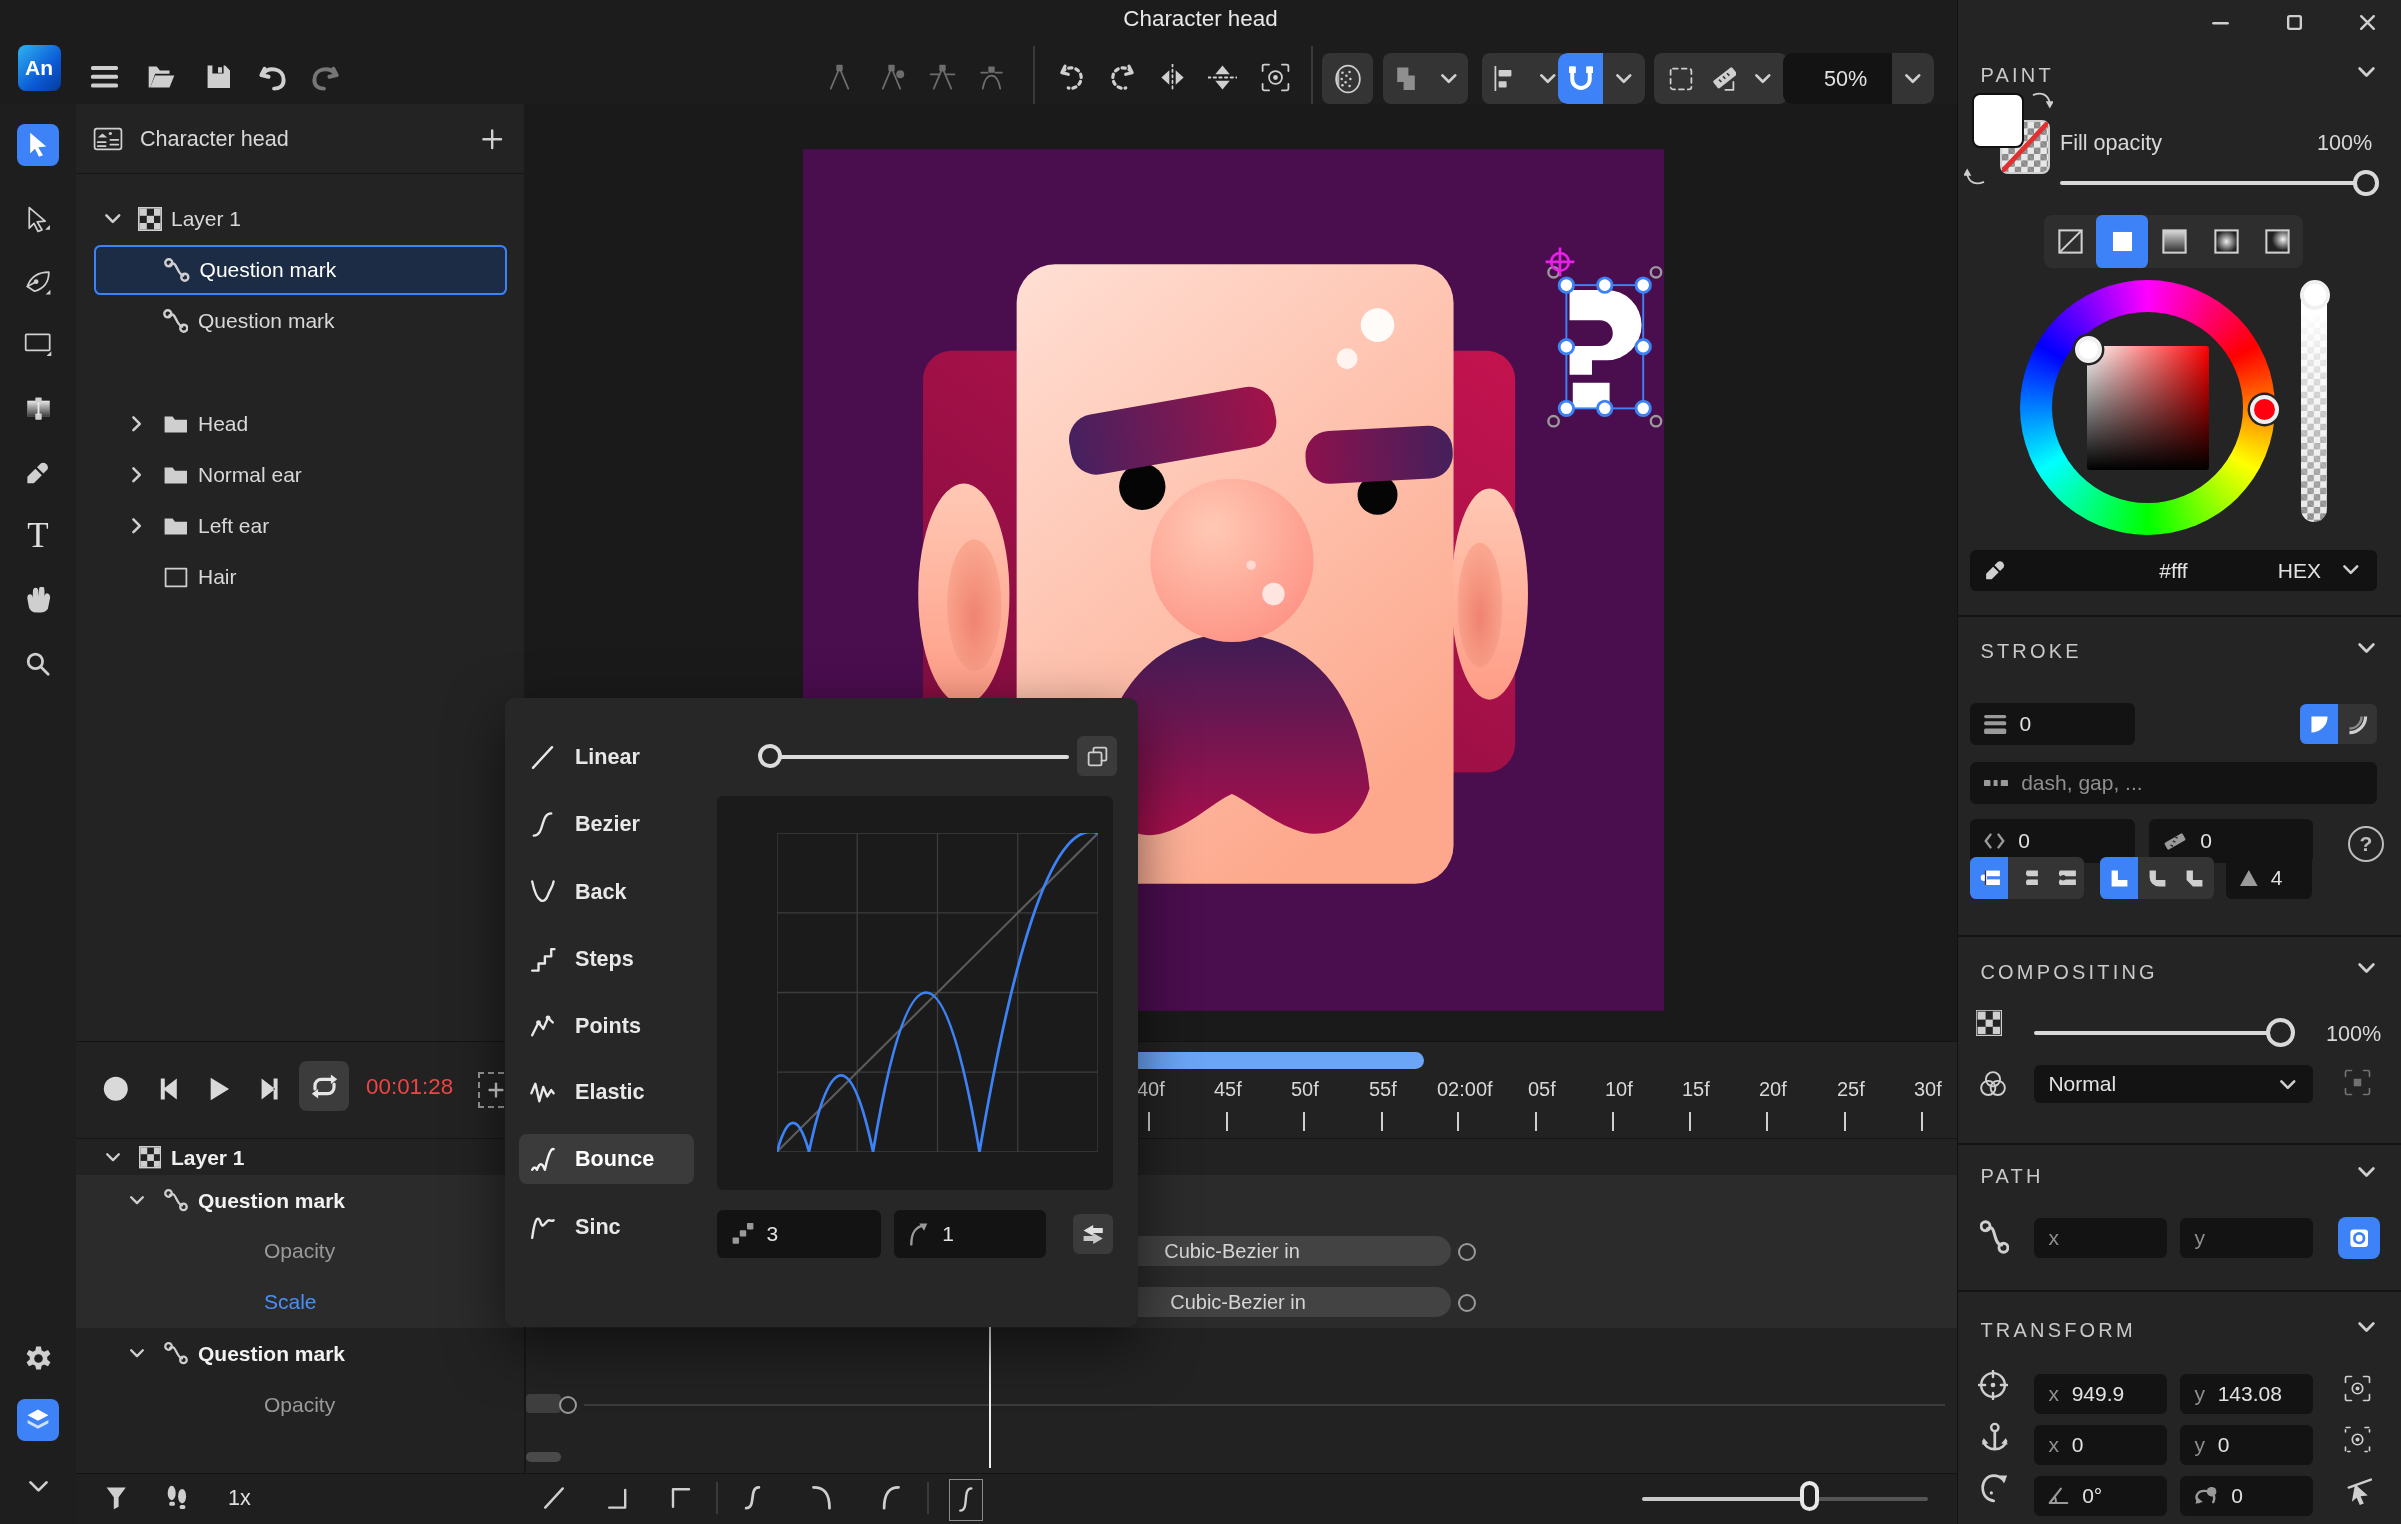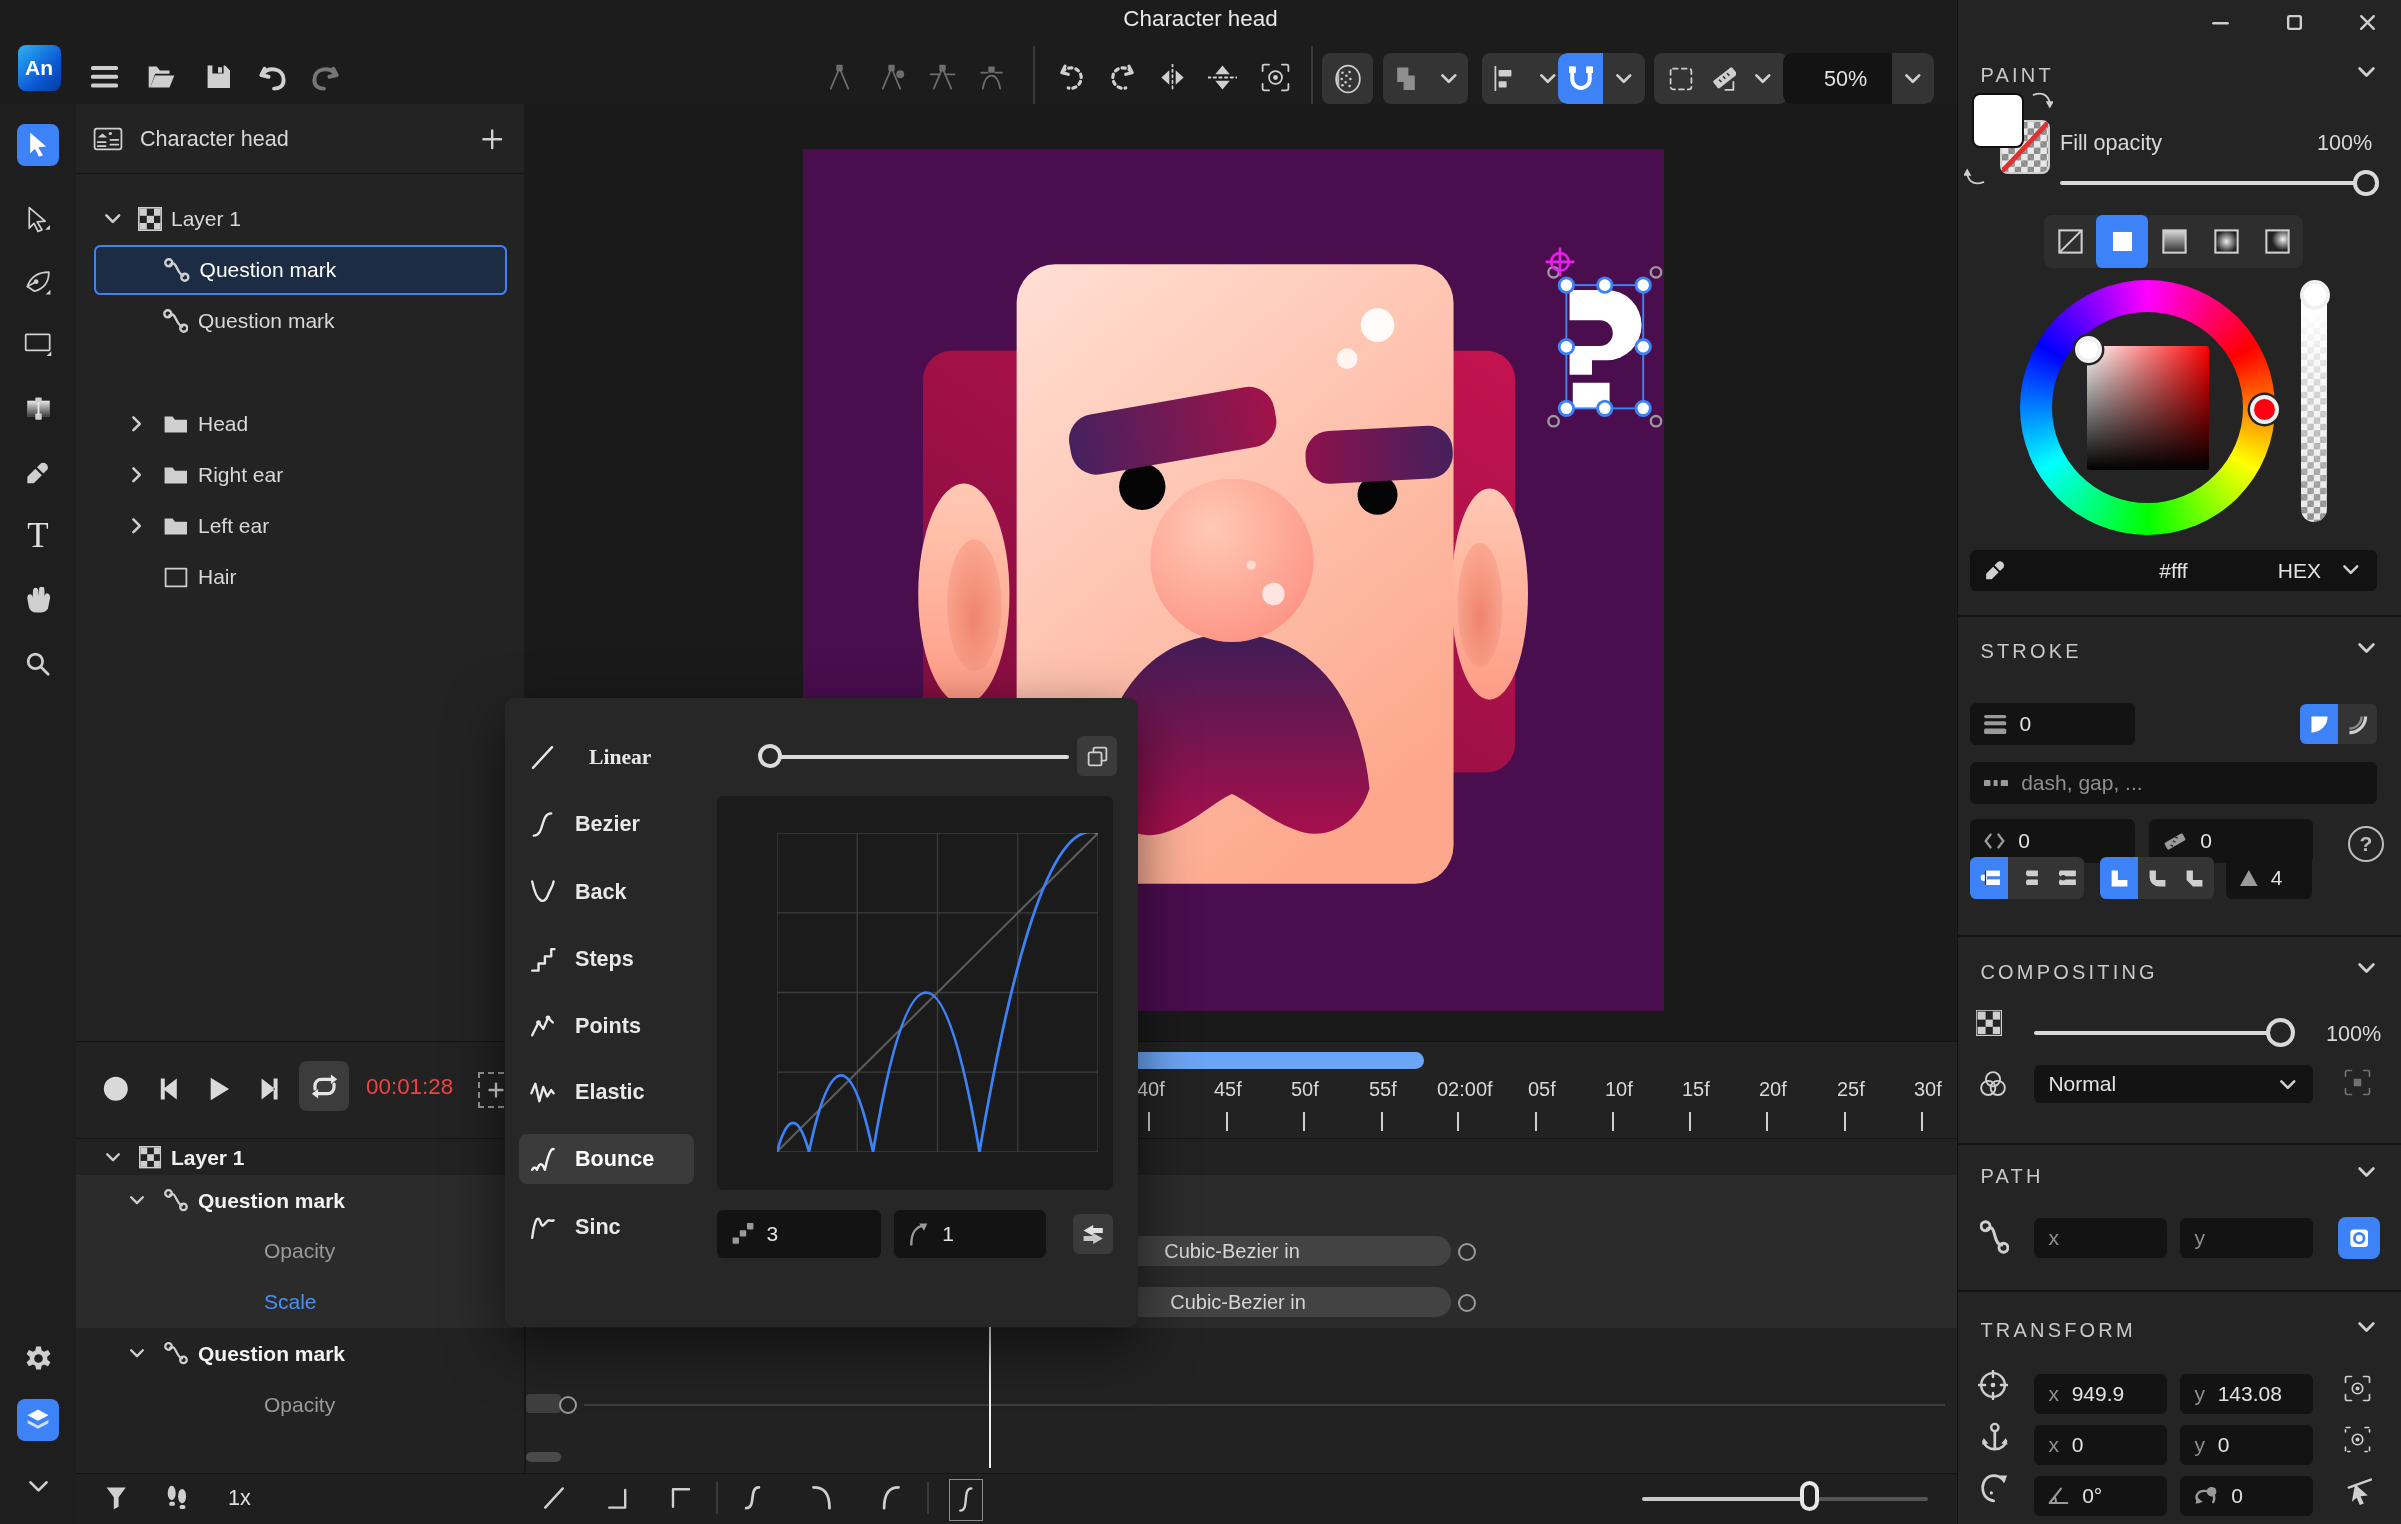--- a/index.html
+++ b/index.html
@@ -381,21 +381,21 @@
       <span class="ctr" style="width:32px;margin-left:45px;">
           <svg width="11.2" height="17.6" viewBox="0 0 14 22">
             <path class="ic" style="stroke-width:3.2" d="M3 3 L11 11 L3 19"></path>
           </svg>
         </span>
       <span class="ctr" style="width:45px;">
           <svg width="25.6" height="21" viewBox="0 0 32 26">
             <path class="icf" d="M2 3 h10 l3 4 h15 v16 H2 z"></path>
           </svg>
         </span>
-      <span class="txt">Right ear</span>
+      <span class="txt">Normal ear</span>
     </div>
     <div class="abs flex" style="left:0;top:397px;width:448px;height:50px;">
       <span class="ctr" style="width:32px;margin-left:45px;">
           <svg width="11.2" height="17.6" viewBox="0 0 14 22">
             <path class="ic" style="stroke-width:3.2" d="M3 3 L11 11 L3 19"></path>
           </svg>
         </span>
       <span class="ctr" style="width:45px;">
           <svg width="25.6" height="21" viewBox="0 0 32 26">
             <path class="icf" d="M2 3 h10 l3 4 h15 v16 H2 z"></path>
@@ -701,21 +701,21 @@
     <div class="abs" style="left:1566px;top:21px;width:287px;height:6.4px;">
       <div class="abs" style="left:0;top:1.6px;width:171px;height:4px;background:#c9c9c9;border-radius:2.4px;"></div>
       <div class="abs" style="left:171px;top:1.6px;width:115px;height:4px;background:#555;border-radius:2.4px;"></div>
       <div class="abs" style="left:158px;top:-14.4px;width:19px;height:30px;border-radius:11.2px;border:4px solid #e8e8e8;background:#1f1f1f;box-sizing:border-box;"></div>
     </div>
   </div>
 
   <div class="abs" style="left:505px;top:698px;width:633px;height:629px;background:#272727;border-radius:9.6px;box-shadow:0 19px 56px rgba(0,0,0,.55);z-index:20;">
     <div class="abs" style="left:13.6px;top:436px;width:175px;height:50px;background:#3b3b3b;border-radius:8px;"></div>
 
-    <div class="abs flex" style="left:24px;top:38px;height:42px;gap:33px;font-family:Liberation Serif, serif;">
+    <div class="abs flex" style="left:24px;top:38px;height:42px;gap:19px;">
       <svg width="27" height="27" viewBox="0 0 34 34">
           <path class="ic" style="stroke:#e8e8e8;stroke-width:3" d="M5 30 L29 4"></path>
         </svg>
       <span class="txt bold" style="font-size:21.6px;color:#e8e8e8;">Linear</span>
     </div>
     <div class="abs flex" style="left:24px;top:105px;height:42px;gap:19px;">
       <svg width="27" height="27" viewBox="0 0 34 34">
           <path class="ic" style="stroke:#e8e8e8;stroke-width:3" d="M6 31 C20 31 14 3 28 3"></path>
         </svg>
       <span class="txt bold" style="font-size:21.6px;color:#e8e8e8;">Bezier</span>

